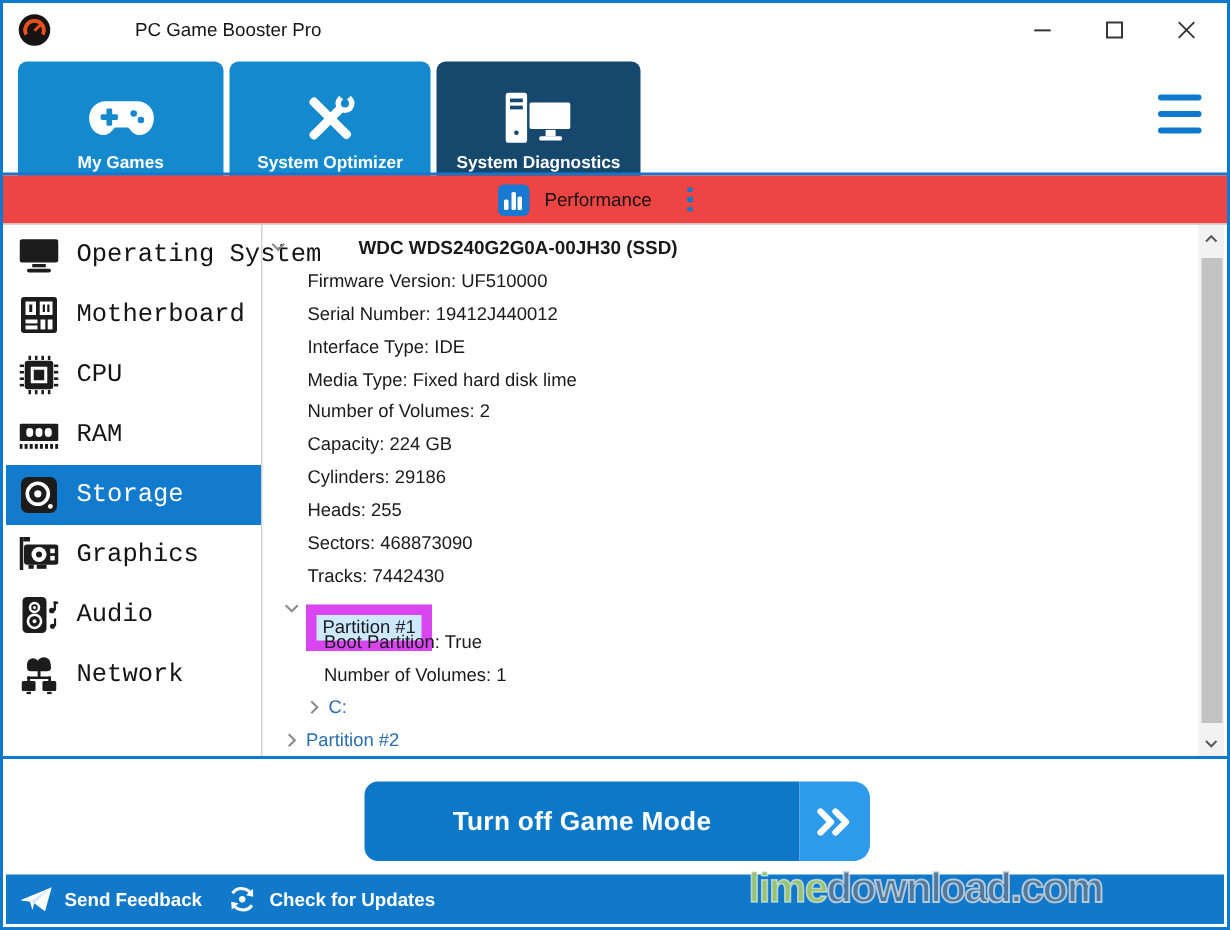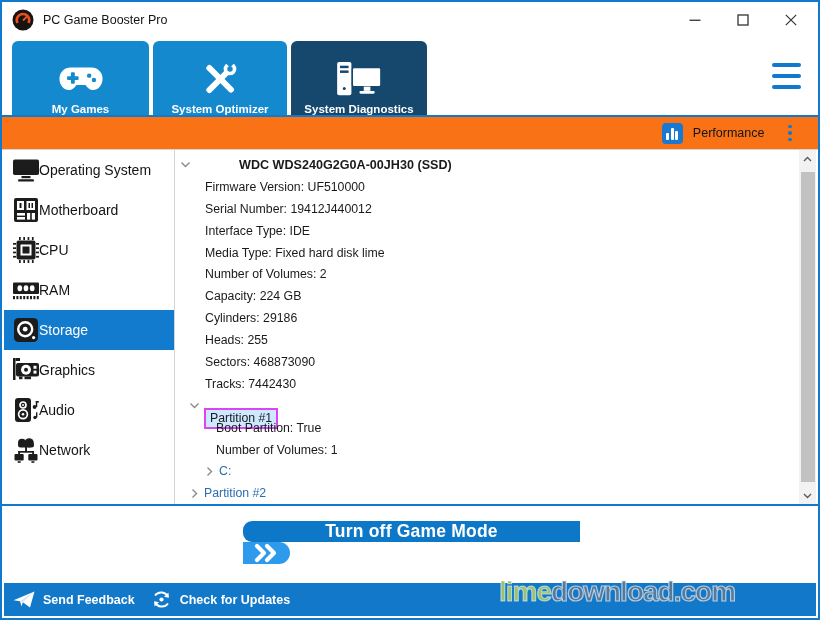--- a/index.html
+++ b/index.html
@@ -4,21 +4,21 @@
 <style>
   * { box-sizing: border-box; }
   html,body { margin:0; padding:0; }
   body {
     width:820px; height:620px; position:relative; overflow:hidden;
     font-family:"Liberation Sans", sans-serif; background:#fff;
   }
   .window { position:absolute; inset:0; border:2px solid #1079cd; background:#fff; overflow:hidden; }
 
   
-  .titlebar { position:absolute; top:0; left:0; right:0; height:36px; display:flex; align-items:center; }
+  .titlebar { position:absolute; top:0; left:0; right:0; height:36px; display:flex; align-items:center;gap:47px; }
   .logo { width:22px; height:22px; margin-left:10px; flex:0 0 auto; }
   .app-title { margin-left:9px; font-size:12.5px; color:#141414; }
   .win-controls { position:absolute; right:10px; top:0; height:36px; display:flex; align-items:center; }
   .win-btn { width:34px; height:30px; display:flex; align-items:center; justify-content:center; background:none; border:none; cursor:pointer; padding:0; }
   .win-btn + .win-btn { margin-left:14px; }
 
   
   .tab { position:absolute; top:39px; height:90px; border-radius:6px; color:#fff;
          display:flex; flex-direction:column; align-items:center; justify-content:center; cursor:pointer; }
   .tab-mygames   { left:10px;  width:137px; background:#1489ce; }
@@ -27,66 +27,66 @@
   .tab-icon { height:42px; display:flex; align-items:center; justify-content:center; }
   .tab-label { font-size:11.5px; font-weight:600; margin-top:3px; }
 
   .hamburger { position:absolute; right:17px; top:61px; width:29px; height:26px; display:flex;
                flex-direction:column; justify-content:space-between; background:none; border:none; cursor:pointer; padding:0; }
   .hamburger span { display:block; height:4px; border-radius:2px; background:#1079cd; }
 
   .tabbar-line { position:absolute; top:113px; left:0; right:0; height:2px; background:#1079cd; }
 
   
-  .perf-row { position:absolute; top:115px; left:0; right:0; height:32px; background:#f97316;
-              display:flex; align-items:center; justify-content:flex-end; padding-right:24px; }
+  .perf-row { position:absolute; top:115px; left:0; right:0; height:32px; background:#ef4444;
+              display:flex; align-items:center; justify-content:center; padding-right:24px; }
   .perf-btn { display:flex; align-items:center; gap:10px; background:none; border:none; cursor:pointer; padding:0; }
   .perf-icon { width:21px; height:21px; border-radius:4px; background:#1878d2; position:relative; }
   .perf-icon i { position:absolute; bottom:4px; background:#fff; width:3px; border-radius:1px; }
   .perf-icon i:nth-child(1){ left:4.5px; height:7px; }
   .perf-icon i:nth-child(2){ left:9px;  height:12px; }
   .perf-icon i:nth-child(3){ left:13.5px; height:9px; }
   .perf-label { font-size:12.5px; color:#141414; }
   .dots-btn { margin-left:22px; background:none; border:none; cursor:pointer; display:flex; flex-direction:column; gap:3px; padding:2px; }
   .dots-btn span { width:3.6px; height:3.6px; border-radius:50%; background:#1079cd; }
   .perf-sep { position:absolute; top:147px; left:0; right:0; height:1px; background:#d4d4d4; }
 
   
   .sidebar { position:absolute; top:148px; left:2px; width:170px; height:354px; background:#fff; }
   .side-item { height:40px; display:flex; align-items:center; padding-left:9px; cursor:pointer; }
   .side-icon { width:26px; height:26px; flex:0 0 auto; display:flex; align-items:center; justify-content:center; }
-  .side-label { margin-left:0; font-size:14px; color:#141414; white-space:nowrap; }
+  .side-label { margin-left:12px; font-size:17px; color:#141414; white-space:nowrap;font-family:Liberation Mono, monospace; }
   .side-item.selected { background:#137bcd; }
   .side-item.selected .side-label { color:#fff; }
   .side-sep { position:absolute; top:148px; left:172px; width:1px; height:354px; background:#d4d4d4; }
 
   
   .tree { position:absolute; top:148px; left:173px; width:626px; height:354px; overflow:hidden; padding-top:4px; }
   .trow { height:21.9px; display:flex; align-items:center; font-size:12.3px; color:#1a1a1a; white-space:nowrap; }
   .trow .chev { width:13px; height:13px; margin-right:3px; flex:0 0 auto; }
   .t-root { padding-left:4px; font-weight:bold; font-size:12.6px;gap:44px; }
   .t-prop1 { padding-left:30px; }
   .t-part  { padding-left:13px; }
   .t-prop2 { padding-left:41px; }
   .t-vol   { padding-left:28px; }
-  .sel-node { background:#cde8ff; border:2px solid #d946ef; padding:1px 4px 2px 4px;margin-top:26px; }
+  .sel-node { background:#cde8ff; border:7px solid #d946ef; padding:1px 4px 2px 4px;margin-top:26px; }
   .blue-node { color:#2a6db0; }
 
   
   .scrollbar { position:absolute; top:148px; right:2px; width:17px; height:354px; background:#f2f2f2; }
   .sb-btn { position:absolute; left:0; width:17px; height:17px; display:flex; align-items:center; justify-content:center;
             background:#f2f2f2; border:none; cursor:pointer; padding:0; }
   .sb-up { top:0; } .sb-down { bottom:0; }
   .sb-thumb { position:absolute; left:1.5px; width:14px; top:22px; height:310px; background:#c2c2c2; cursor:pointer; }
 
   .content-bottom-line { position:absolute; top:502px; left:0; right:0; height:2px; background:#1079cd; }
 
   
-  .gm-button { position:absolute; left:241px; top:519px; width:337px; height:35px; display:flex; border:none;
-               background:none; padding:0; cursor:pointer;flex-direction:column; }
+  .gm-button { position:absolute; left:241px; top:519px; width:337px; height:53px; display:flex; border:none;
+               background:none; padding:0; cursor:pointer; }
   .gm-main { flex:1; background:#0e78c8; border-radius:9px 0 0 9px; color:#fff; font-size:17.5px; font-weight:bold;
              display:flex; align-items:center; justify-content:center; letter-spacing:.2px;
              font-family:"Liberation Sans", sans-serif; }
   .gm-arrow { width:47px; background:#2e9aec; border-radius:0 11px 11px 0; display:flex; align-items:center; justify-content:center; }
 
   
   .footer { position:absolute; left:2px; right:2px; bottom:2px; height:33px; background:#1278c9;
             display:flex; align-items:center; color:#fff; }
   .foot-item { display:flex; align-items:center; gap:8px; background:none; border:none; color:#fff; cursor:pointer;
                font-size:12.5px; font-weight:600; font-family:"Liberation Sans", sans-serif; padding:0; }

